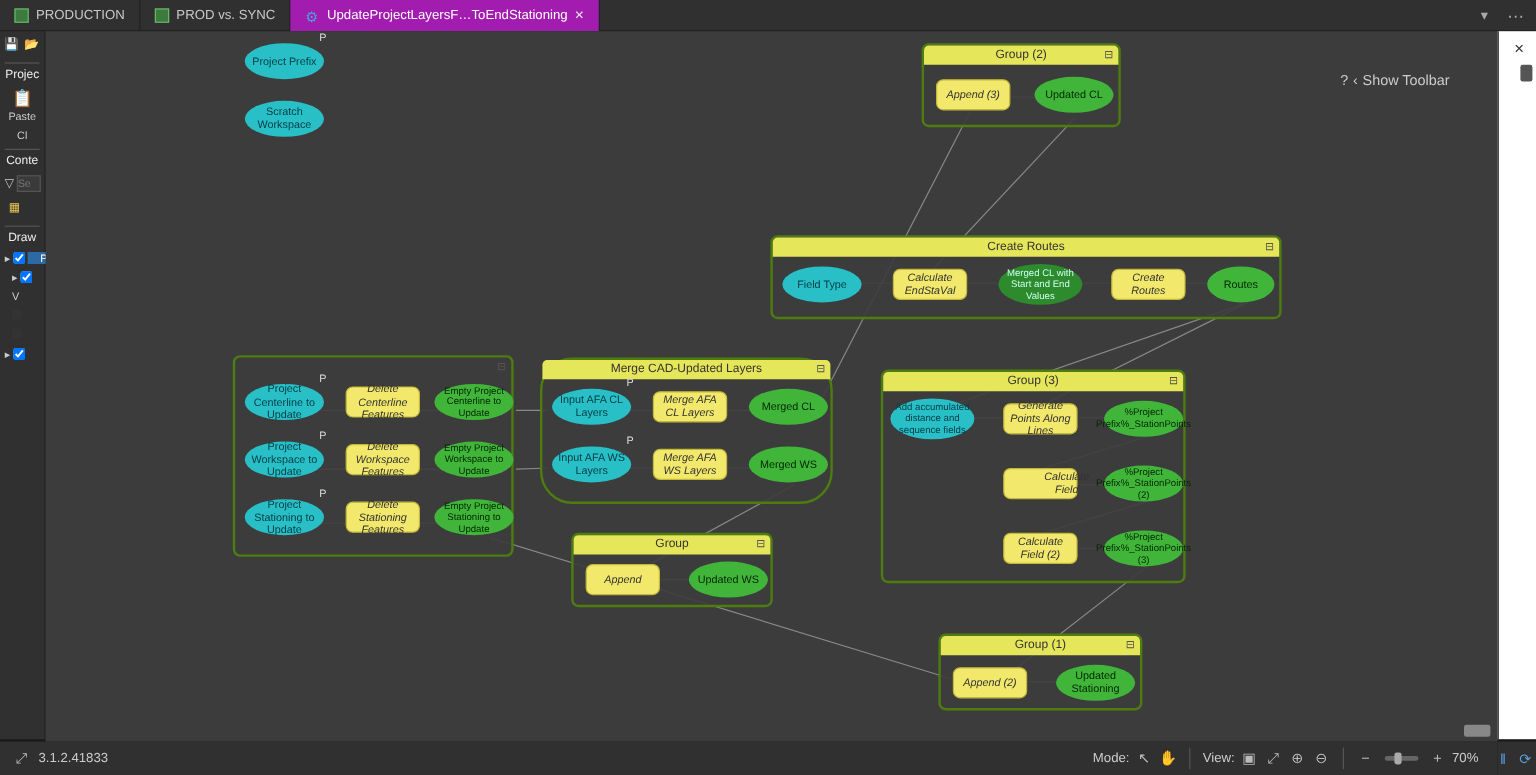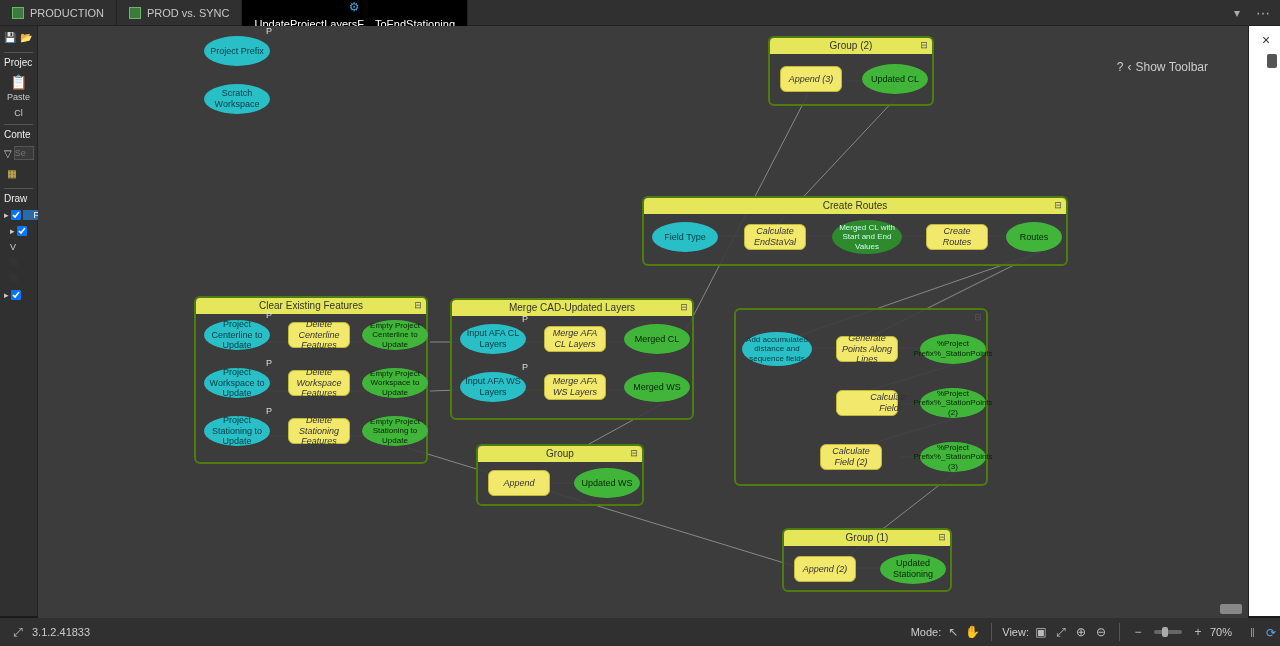--- a/index.html
+++ b/index.html
@@ -1,28 +1,28 @@
 <!DOCTYPE html>
 <html><head>
 <meta charset="utf-8">
 <style>
 * { box-sizing: border-box; margin: 0; padding: 0; }
 body { font-family: "Segoe UI", Arial, sans-serif; background: #1a1a1a; color: #eee; width: 1280px; height: 646px; overflow: hidden; position: relative; font-size: 11px; }
 .tabbar { display: flex; align-items: center; background: #303030; height: 26px; border-bottom: 1px solid #222; }
 .tab { display: flex; align-items: center; gap: 6px; padding: 0 12px; height: 26px; color: #c8c8c8; border-right: 1px solid #222; font-size: 11px; cursor: pointer; }
-.tab.active { background: #000000; color: #fff; flex-direction: column; }
+.tab.active { background: #a21caf; color: #fff; }
 .tab .sqicon { width: 12px; height: 12px; background: #3d7a3d; border: 1px solid #6ab56a; display: inline-block; }
 .tab .mdlicon { width: 12px; height: 12px; display: inline-block; }
 .tab .mdlicon::before { content: "⚙"; color: #4aa3df; font-size: 12px; }
 .tab .close { font-size: 13px; color: #eee; cursor: pointer; }
 .right-tab-arrow { margin-left: auto; padding: 0 6px; cursor: pointer; font-size: 12px; color: #aaa; }
 .dots { padding: 0 10px; cursor: pointer; color: #aaa; font-size: 14px; }
 .leftrail { position: absolute; left: 0; top: 26px; width: 38px; height: 590px; background: #303030; border-right: 1px solid #222; padding: 4px; display: flex; flex-direction: column; gap: 6px; font-size: 10px; color: #ccc; }
 .leftrail .icon { width: 16px; height: 16px; display: inline-block; text-align: center; line-height: 16px; }
-.leftrail .panelhead { font-size: 10px; color: #eee; border-top: 1px solid #555; padding-top: 4px; }
+.leftrail .panelhead { font-size: 10px; color: #eee; border-top: 1px solid #555; padding-top: 4px; text-align: center; }
 .canvas { position: absolute; left: 38px; right: 32px; top: 26px; bottom: 28px; background: #3c3c3c; overflow: hidden; }
 .rightrail { position: absolute; right: 0; top: 26px; width: 32px; height: 590px; background: #fff; border-left: 1px solid #222; }
 .rightrail .xbtn { position: absolute; right: 6px; top: 6px; width: 16px; height: 16px; font-size: 14px; color: #333; cursor: pointer; text-align: center; }
 .rightrail .hscroll { position: absolute; right: 2px; top: 26px; bottom: 30px; width: 12px; background: #fff; }
 .rightrail .thumb { position: absolute; right: 1px; top: 2px; width: 10px; height: 14px; background: #555; border-radius: 2px; }
 .statusbar { position: absolute; left: 0; right: 32px; bottom: 0; height: 28px; background: #303030; display: flex; align-items: center; padding: 0 10px; font-size: 11px; color: #ccc; }
 .statusbar .spring { flex: 1; }
 .statusbar .sbitem { display: flex; align-items: center; gap: 4px; padding: 0 6px; }
 .statusbar .sep { width: 1px; height: 18px; background: #555; margin: 0 4px; }
 .statusbar .icon { width: 16px; height: 16px; display: inline-flex; align-items: center; justify-content: center; font-size: 12px; cursor: pointer; color: #bbb; }
@@ -188,21 +188,20 @@
     <div class="ghead">Create Routes</div>
     <span class="gtoggle">⊟</span>
     <div class="node ellipse blue" style="left:8px; top:24px;">Field Type</div>
     <div class="node rect" style="left:100px; top:26px;">Calculate EndStaVal</div>
     <div class="node ellipse dkgrn" style="left:188px; top:22px; width:70px; height:34px; font-size:8px;">Merged CL with Start and End Values</div>
     <div class="node rect" style="left:282px; top:26px;">Create Routes</div>
     <div class="node ellipse green" style="left:362px; top:24px; width:56px;">Routes</div>
   </div>
 
   <div class="group" style="left:156px; top:270px; width:234px; height:168px;">
-    <div class="ghead">Clear Existing Features</div>
     <span class="gtoggle">⊟</span>
 
     <div class="node ellipse blue" style="left:8px; top:22px;">
         <span>Project Centerline to Update</span>
         <span class="p-badge">P</span>
       </div>
     <div class="node rect" style="left:92px; top:24px;">Delete Centerline Features</div>
     <div class="node ellipse green" style="left:166px; top:22px; font-size:8px;">Empty Project Centerline to Update</div>
 
     <div class="node ellipse blue" style="left:8px; top:70px;">
@@ -213,21 +212,21 @@
     <div class="node ellipse green" style="left:166px; top:70px; font-size:8px;">Empty Project Workspace to Update</div>
 
     <div class="node ellipse blue" style="left:8px; top:118px;">
         <span>Project Stationing to Update</span>
         <span class="p-badge">P</span>
       </div>
     <div class="node rect" style="left:92px; top:120px;">Delete Stationing Features</div>
     <div class="node ellipse green" style="left:166px; top:118px; font-size:8px;">Empty Project Stationing to Update</div>
   </div>
 
-  <div class="group" style="left:412px; top:272px; width:244px; height:122px;">
+  <div class="group" style="left:412px; top:272px; width:244px; height:122px;border-radius:27px;">
     <div class="ghead">Merge CAD-Updated Layers</div>
     <span class="gtoggle">⊟</span>
     <div class="node ellipse blue" style="left:8px; top:24px;">
         <span>Input AFA CL Layers</span>
         <span class="p-badge">P</span>
       </div>
     <div class="node rect" style="left:92px; top:26px;">Merge AFA CL Layers</div>
     <div class="node ellipse green" style="left:172px; top:24px;">Merged CL</div>
     <div class="node ellipse blue" style="left:8px; top:72px;">
         <span>Input AFA WS Layers</span>
@@ -238,27 +237,28 @@
   </div>
 
   <div class="group" style="left:438px; top:418px; width:168px; height:62px;">
     <div class="ghead">Group</div>
     <span class="gtoggle">⊟</span>
     <div class="node rect" style="left:10px; top:24px;">Append</div>
     <div class="node ellipse green" style="left:96px; top:22px;">Updated WS</div>
   </div>
 
   <div class="group" style="left:696px; top:282px; width:254px; height:178px;">
+    <div class="ghead">Group (3)</div>
     <span class="gtoggle">⊟</span>
     <div class="node ellipse blue" style="left:6px; top:22px; width:70px; height:34px; font-size:8px;">Add accumulated distance and sequence fields</div>
     <div class="node rect" style="left:100px; top:26px;">Generate Points Along Lines</div>
     <div class="node ellipse green" style="left:184px; top:24px; font-size:8px;">%Project Prefix%_StationPoints</div>
     <div class="node rect" style="left:100px; top:80px;padding-left:48px;">Calculate Field</div>
     <div class="node ellipse green" style="left:184px; top:78px; font-size:8px;">%Project Prefix%_StationPoints (2)</div>
-    <div class="node rect" style="left:84px; top:134px;">Calculate Field (2)</div>
+    <div class="node rect" style="left:100px; top:134px;">Calculate Field (2)</div>
     <div class="node ellipse green" style="left:184px; top:132px; font-size:8px;">%Project Prefix%_StationPoints (3)</div>
   </div>
 
   <div class="group" style="left:744px; top:502px; width:170px; height:64px;">
     <div class="ghead">Group (1)</div>
     <span class="gtoggle">⊟</span>
     <div class="node rect" style="left:10px; top:26px;">Append (2)</div>
     <div class="node ellipse green" style="left:96px; top:24px;">Updated Stationing</div>
   </div>
 

